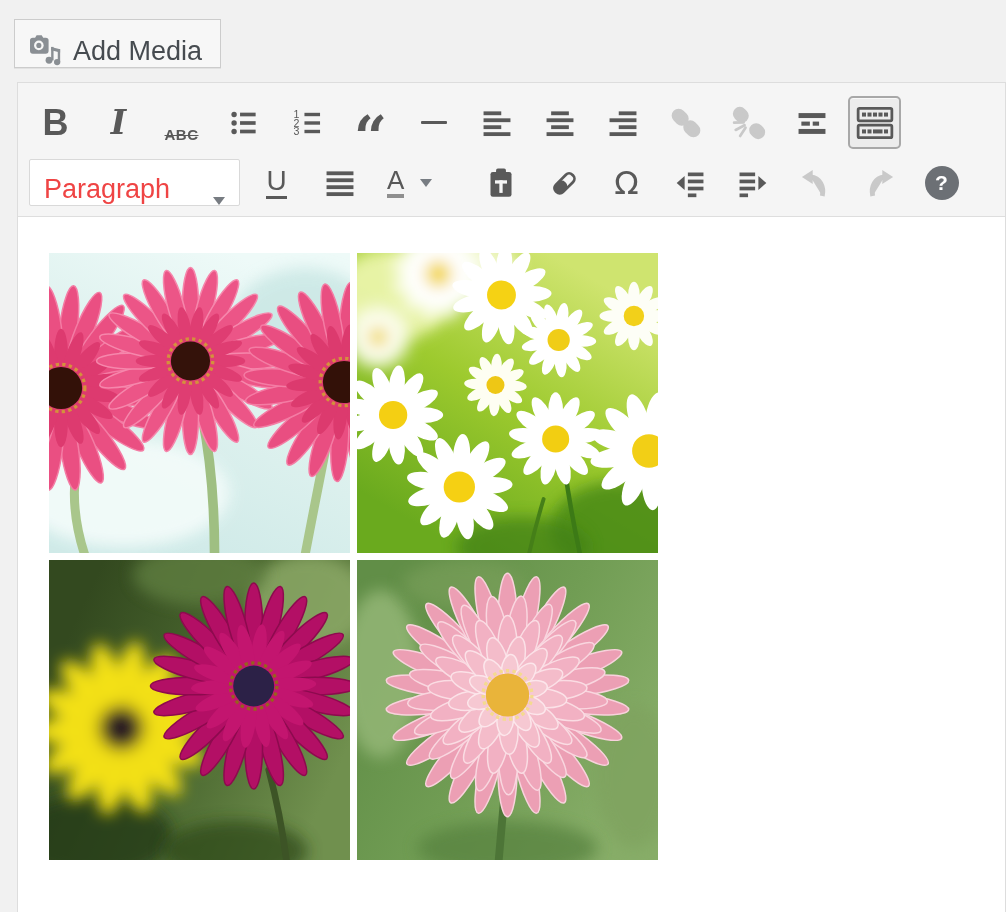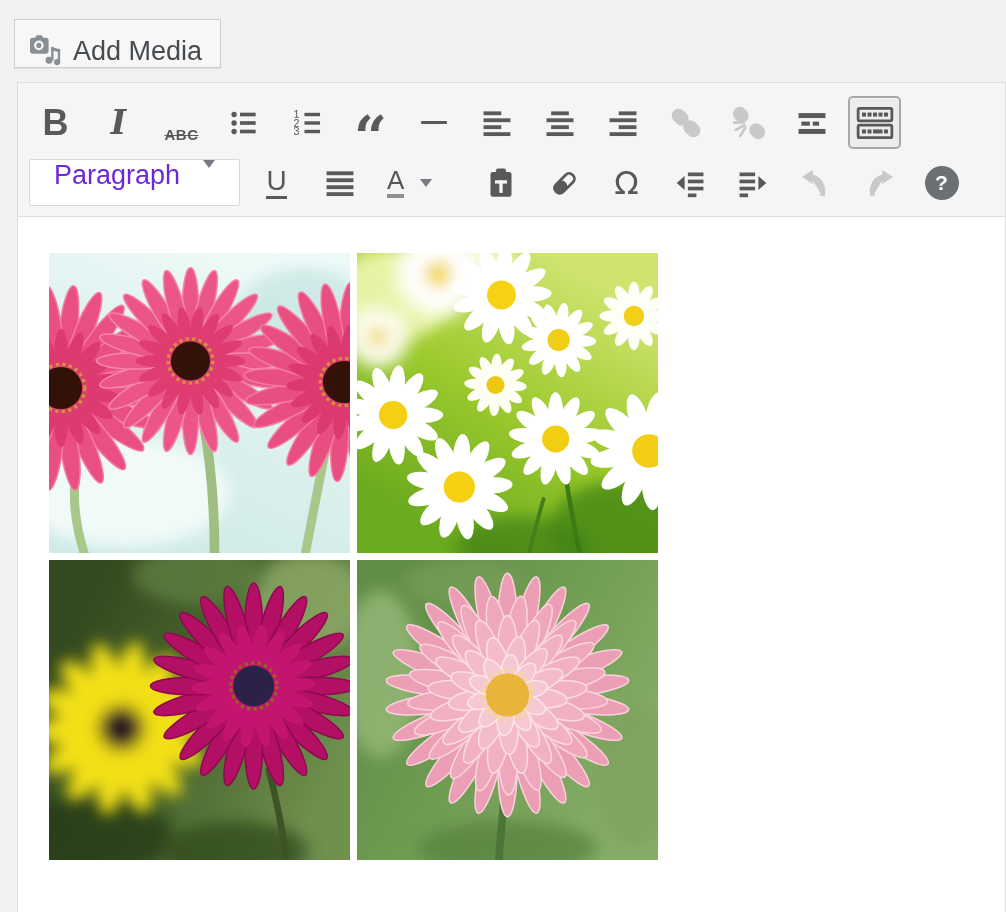--- a/index.html
+++ b/index.html
@@ -47,23 +47,23 @@
   .g-quote  { font:700 58px "DejaVu Serif",serif; line-height:0; transform:translateY(15px); }
   .g-hr     { width:26px; height:3.6px; background:currentColor; border-radius:1px; }
   .g-u      { font:400 28px "Liberation Sans",sans-serif; line-height:1.05; border-bottom:3px solid currentColor; }
   .g-a      { font:400 26px "Liberation Sans",sans-serif; line-height:1.05; border-bottom:4px solid #8f8f8f; }
   .g-omega  { font:400 32px "DejaVu Sans",sans-serif; }
   .caret-down { width:0; height:0; border-left:6px solid transparent; border-right:6px solid transparent; border-top:8px solid #777c82; }
 
   .format-select {
     width:211px; height:47px; margin-right:10px; flex:0 0 auto;
     background:#ffffff; border:1px solid #d9d9d9; border-radius:2px;
-    display:flex; align-items:flex-start; justify-content:space-between;
-    padding:0 24px; cursor:pointer;
-    font-size:27px; color:#6d28d9;
+    display:flex; align-items:flex-end; justify-content:space-between;
+    padding:0 14px; cursor:pointer;
+    font-size:27px; color:#ef4444;
   }
   .help-circle {
     width:34px; height:34px; border-radius:50%; background:#6c7075;
     color:#ffffff; font:700 21px "Liberation Sans",sans-serif;
     display:flex; align-items:center; justify-content:center;
   }
 
   
   .content { padding:36px 0 0 31px; background:#ffffff; height:696px; cursor:text; }
   .img-grid { display:grid; grid-template-columns:301px 301px; grid-auto-rows:300px; gap:7px 7px; width:609px; }

